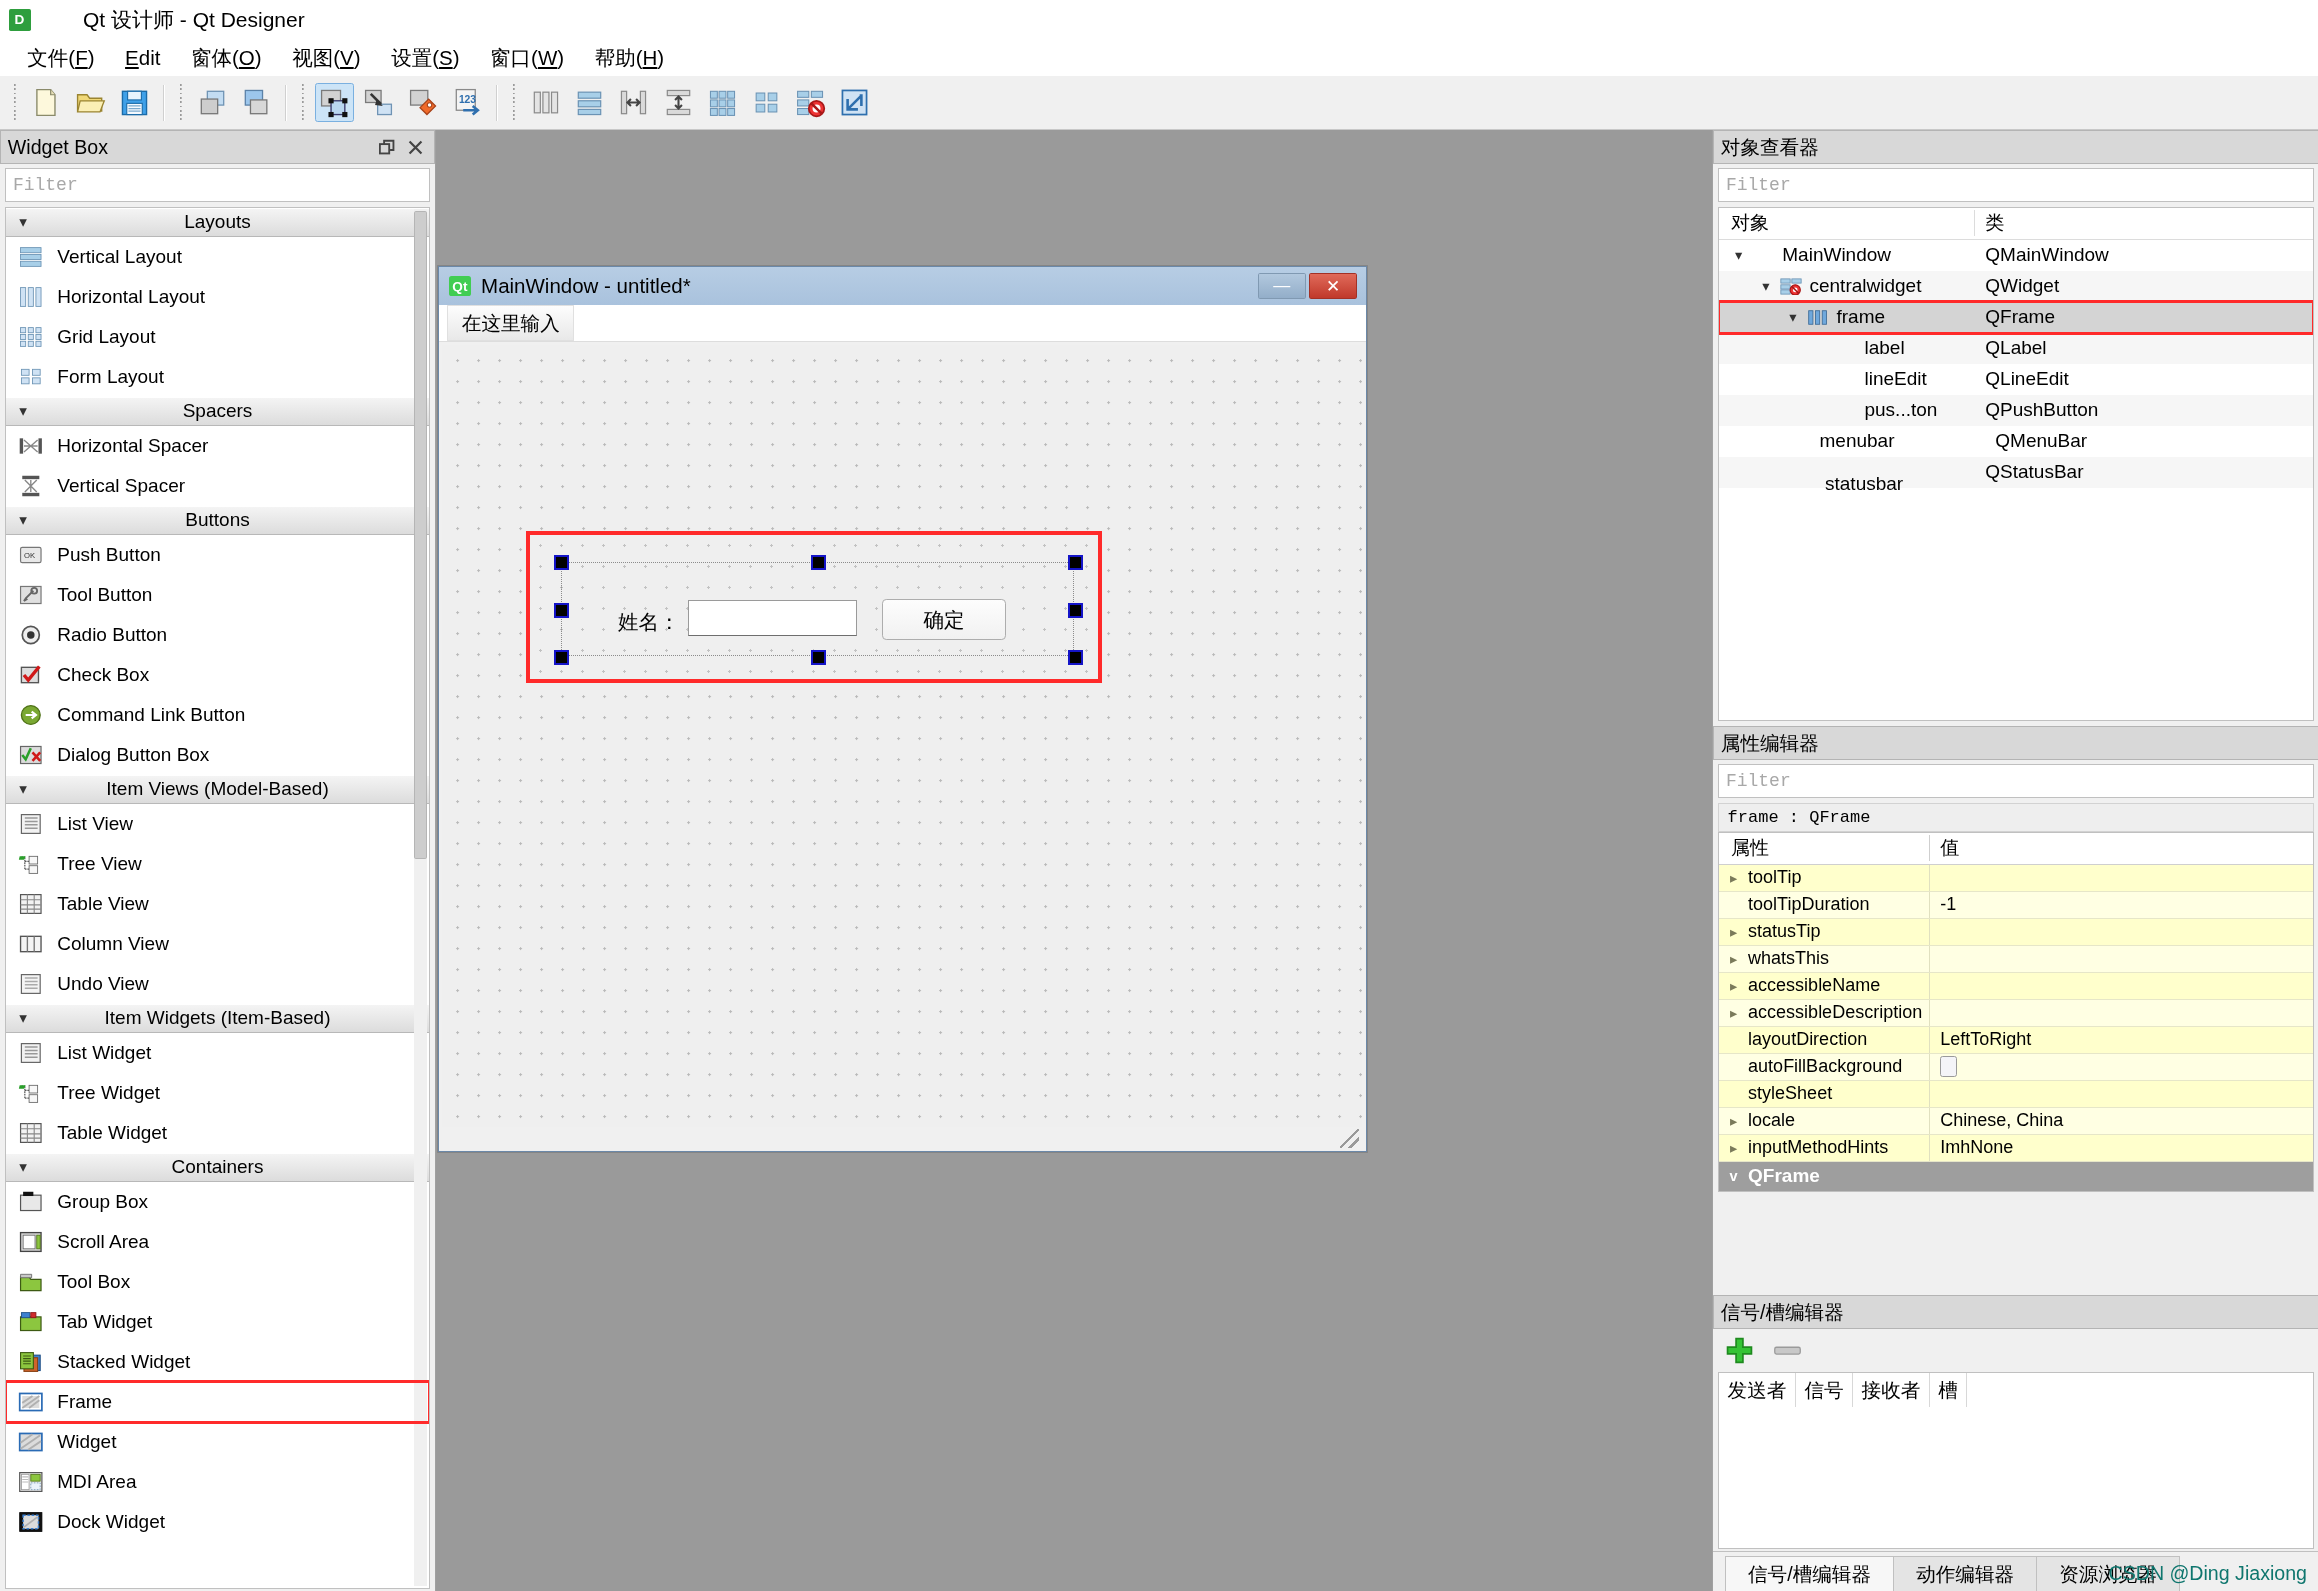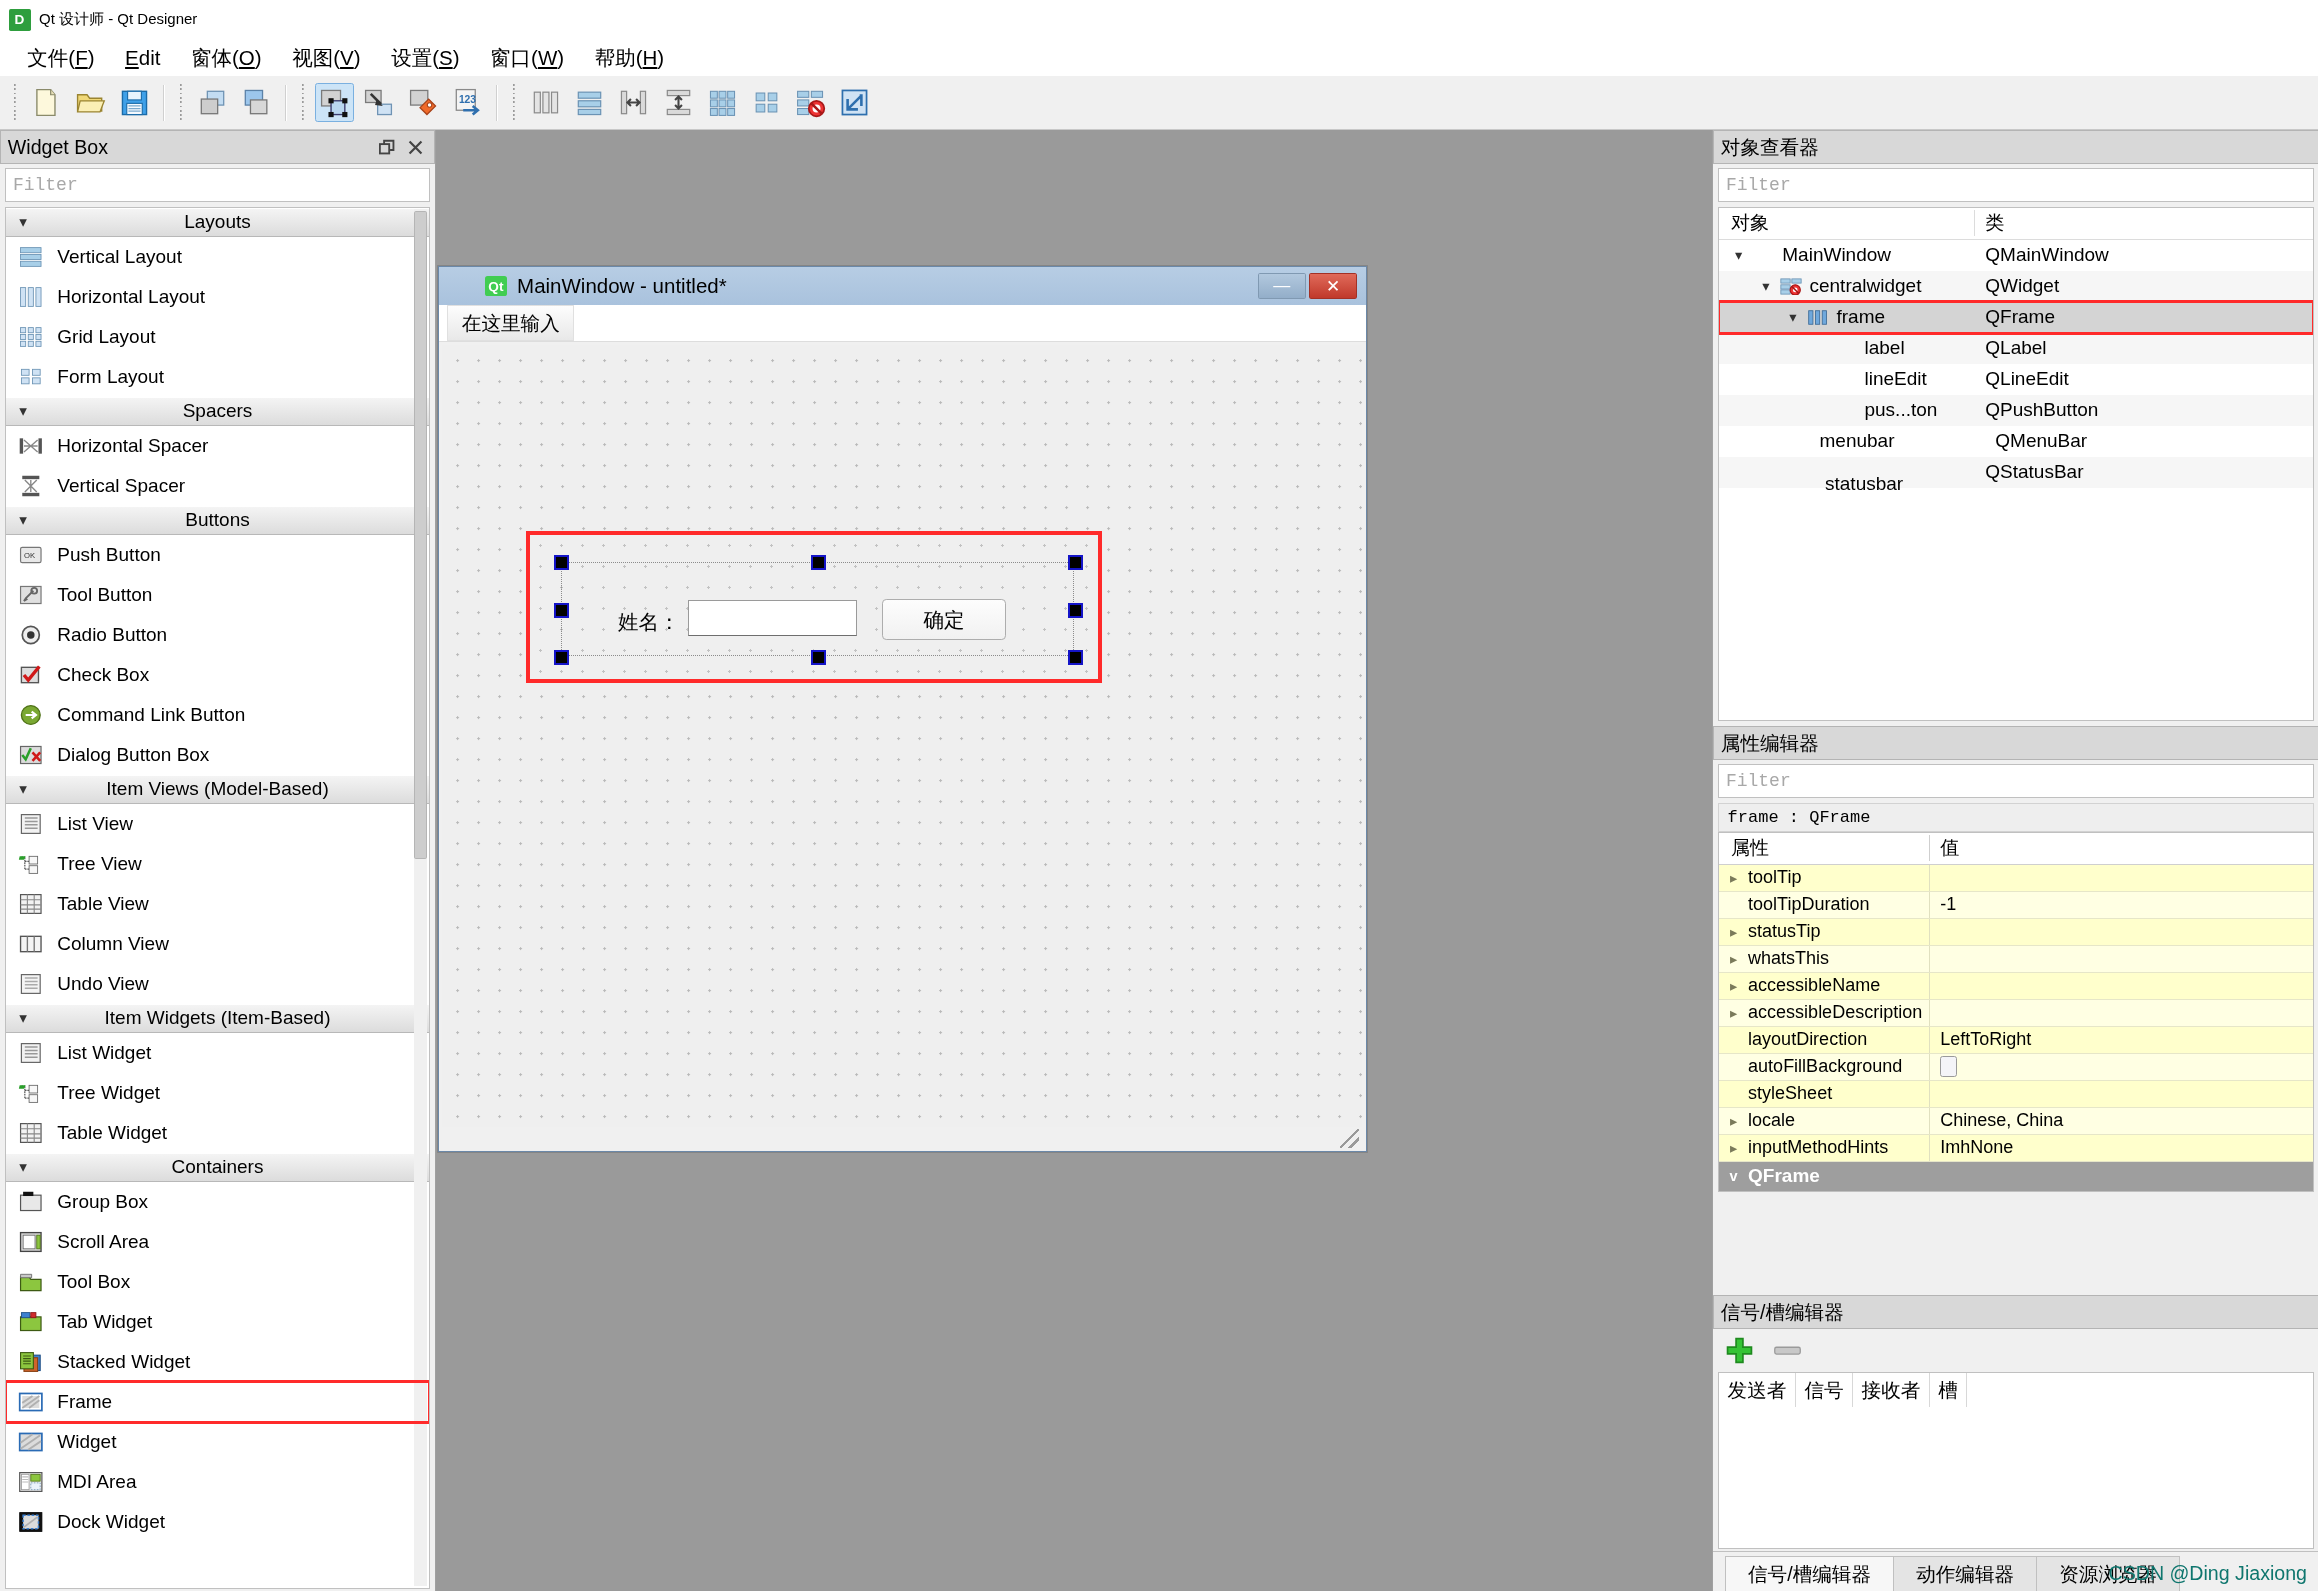--- a/index.html
+++ b/index.html
@@ -9,21 +9,21 @@
     font-family:"Liberation Sans","DejaVu Sans",sans-serif;
     font-size:19px; color:#000; background:#f0f0f0;
     overflow:hidden; position:relative;
   }
   
   #titlebar{ height:39px; background:#ffffff; display:flex; align-items:center; padding-left:8.5px; }
   #titlebar .app-icon{
     width:22px;height:22px;background:#2e9e3e;color:#fff;font-size:13.6px;font-weight:bold;
     display:flex;align-items:center;justify-content:center;border-radius:1.7px;margin-right:8.5px;
   }
-  #titlebar .title{ font-size:15px; }
+  #titlebar .title{ font-size:21px;margin-left:44px; }
   
   #menubar{ height:37px; background:#ffffff; display:flex; align-items:center; padding-left:12px; }
   #menubar .menu-item{ padding:3.4px 15.3px; font-size:20.5px; white-space:nowrap; cursor:default; }
   #menubar .menu-item u{ text-decoration:underline; }
   
   #toolbar{ height:54px; background:#f0f0f0; display:flex; align-items:center;
             border-bottom:0.9px solid #c8c8c8; padding-left:5.1px; }
   .tb-grip{ width:8.5px; height:37px; margin:0 5.1px;
             background-image:repeating-linear-gradient(to bottom,#9a9a9a 0 1.7px,transparent 1.7px 4.3px);
             background-size:1.7px 100%; background-repeat:no-repeat; background-position:center; }
@@ -62,21 +62,21 @@
   
   #canvas{ flex:1; background:#9a9a9a; position:relative; overflow:hidden; }
   #formwin{ position:absolute; left:1.7px; top:136px; width:929px; height:886px;
             background:#f0f0f0; border:0.9px solid #6b88a8;
             box-shadow:0 0 0 0.9px rgba(0,0,0,.15); }
   #formwin .fw-title{ height:38px;
         background:linear-gradient(to bottom,#b7cde4,#a9c2dd);
         display:flex; align-items:center; padding-left:10.2px; }
   #formwin .fw-qt{ width:22px;height:20.5px;background:#41cd52;color:#fff;font-size:13.6px;
         font-weight:bold; display:flex;align-items:center;justify-content:center;
-        border-radius:2.6px; margin-right:10.2px;margin-left:36px; }
+        border-radius:2.6px; margin-right:10.2px; }
   #formwin .fw-name{ font-size:20.5px; flex:1; }
   .fw-min,.fw-close{ width:48px;height:25.6px;margin-right:3.4px;display:flex;
         align-items:center;justify-content:center;font-size:17px;color:#fff;border-radius:1.7px; }
   .fw-min{ background:linear-gradient(to bottom,#b2c8de,#93aec9); border:0.9px solid #8099b2; }
   .fw-close{ background:linear-gradient(to bottom,#e06a5a,#c0392b); border:0.9px solid #a33126;
         margin-right:8.5px; font-weight:bold; }
   #formwin .fw-menubar{ height:37px; background:#fff; display:flex; align-items:center;
         border-bottom:0.9px solid #ddd; }
   #formwin .fw-menu-ph{ padding:3.4px 13.6px; font-size:19.6px;
         background:linear-gradient(to bottom,#fdfdfd,#e8e8e8); margin-left:8.5px;

